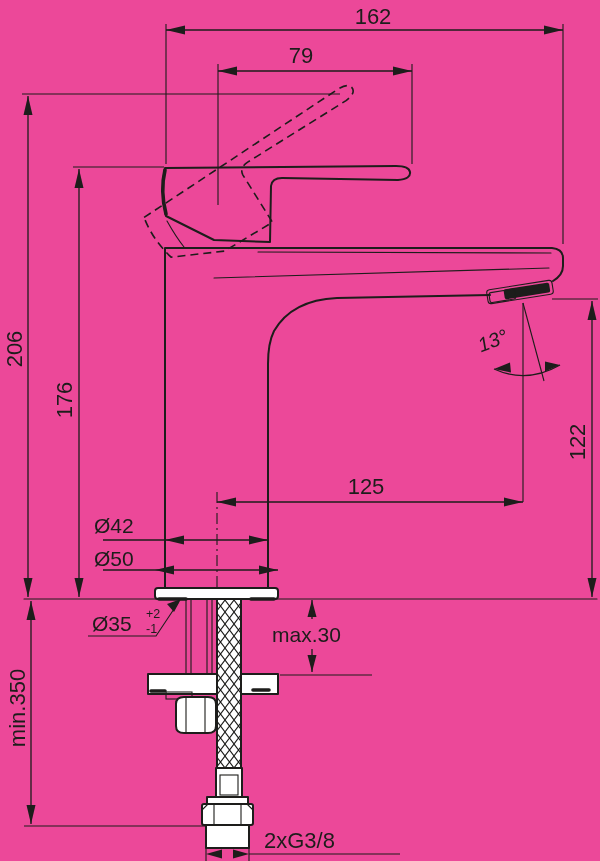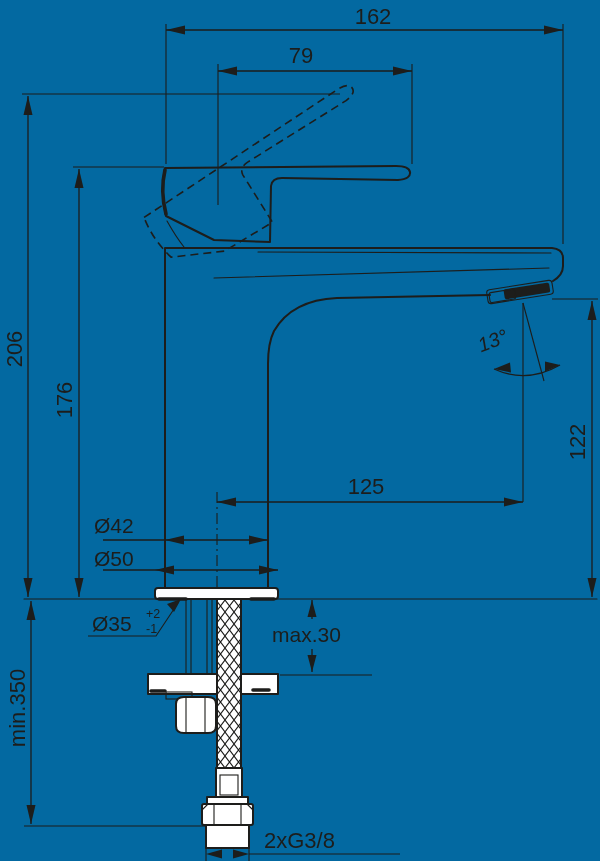--- a/index.html
+++ b/index.html
@@ -1,16 +1,16 @@
 <!DOCTYPE html>
 <html><head>
 <meta charset="utf-8">
 <style>
   html,body{margin:0;padding:0;background:#ffffff;}
-  .sheet{position:relative;width:600px;height:861px;background:#0369a1;overflow:hidden;
+  .sheet{position:relative;width:600px;height:861px;background:#ec4899;overflow:hidden;
          font-family:"Liberation Sans", sans-serif;}
   svg{display:block}
   .part{stroke:#1d1d1b;stroke-width:2;fill:none;stroke-linejoin:round;stroke-linecap:round;}
   .part-thick{stroke:#1d1d1b;stroke-width:3.6;fill:none;stroke-linecap:round;}
   .part-thin{stroke:#1d1d1b;stroke-width:1.1;fill:none;stroke-linecap:round;}
   .part-white{stroke:#1d1d1b;stroke-width:2;fill:#ffffff;stroke-linejoin:round;}
   .ghost{stroke:#1d1d1b;stroke-width:1.6;fill:none;stroke-dasharray:8 5;stroke-linejoin:round;}
   .dim{stroke:#1d1d1b;stroke-width:1.3;fill:none;}
   .ext{stroke:#1d1d1b;stroke-width:1.1;fill:none;}
   .cl{stroke:#1d1d1b;stroke-width:1.1;fill:none;stroke-dasharray:11 4 2 4;}

